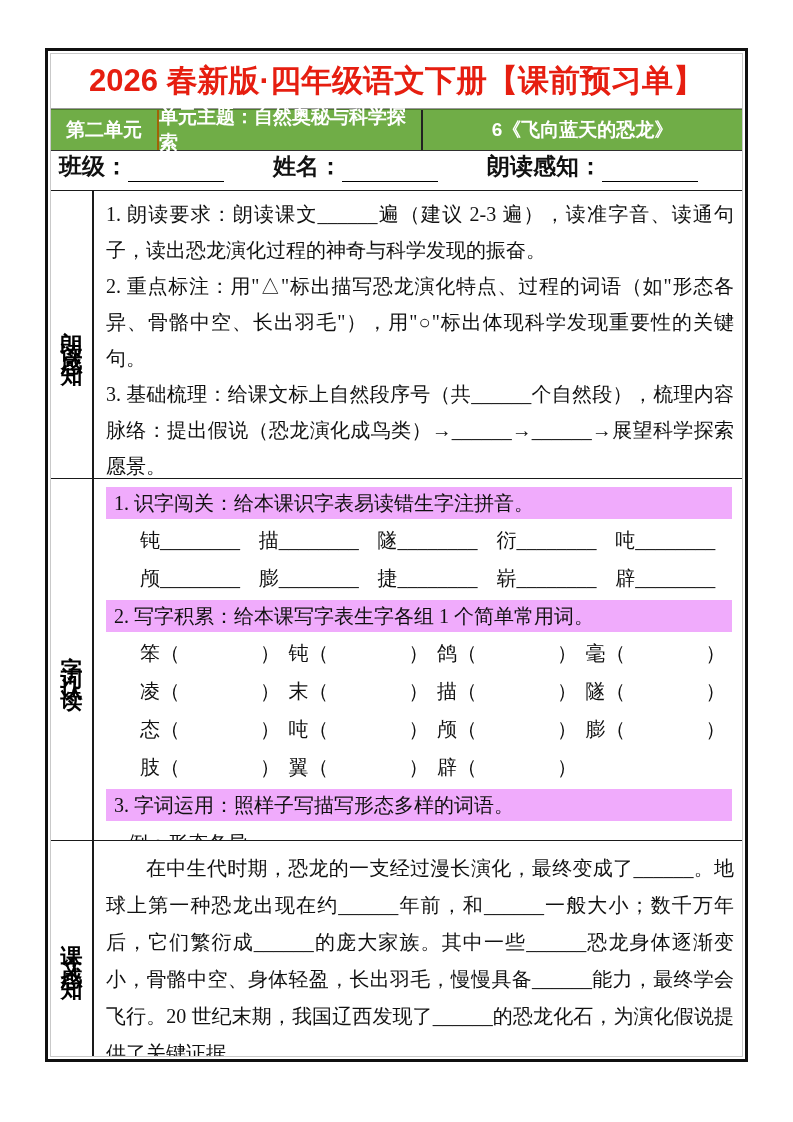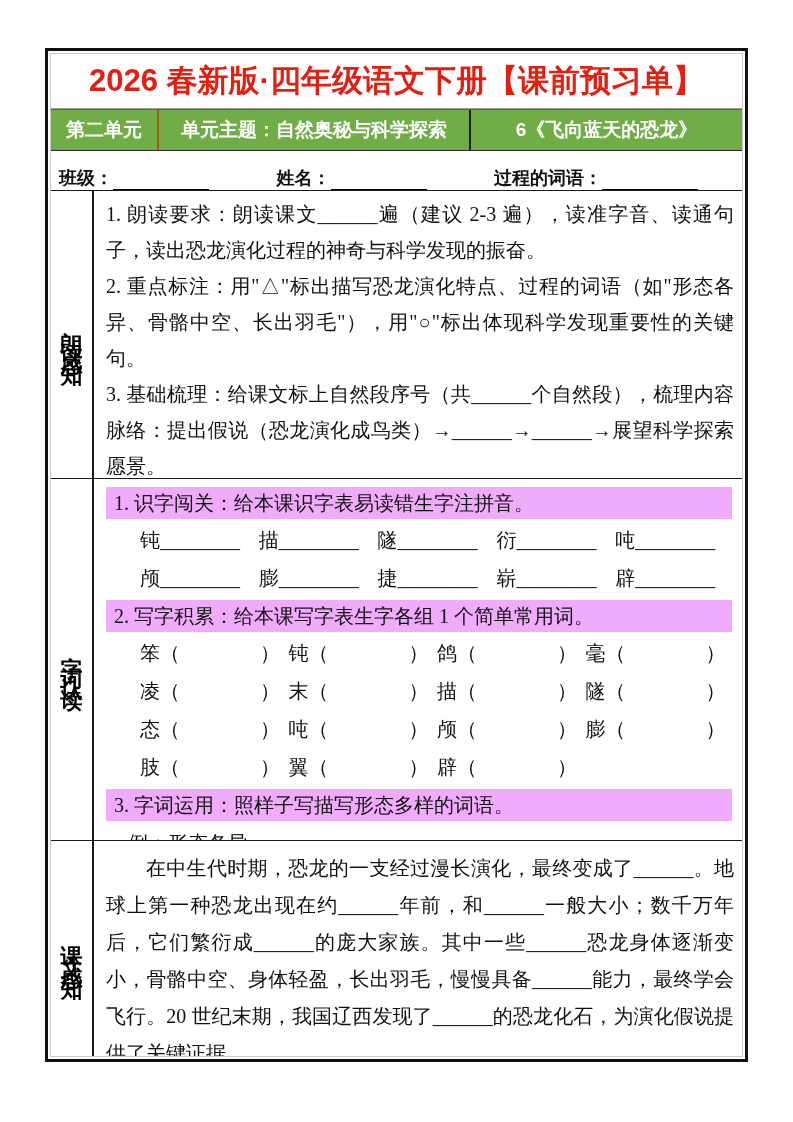--- a/index.html
+++ b/index.html
@@ -8,25 +8,25 @@
   .frame-inner{border:1px solid #c9c9c9;box-sizing:border-box;height:100%;display:flex;flex-direction:column;background:#fff;}
 
   
   .title-row{height:55px;flex:0 0 55px;display:flex;align-items:center;justify-content:center;border-bottom:1px solid #9a9a9a;box-sizing:border-box;}
   .title-row h1{margin:0;font-family:"Liberation Sans",sans-serif;font-weight:bold;font-size:31px;color:#e61e10;white-space:nowrap;letter-spacing:0px;}
 
   
   .unit-bar{height:42px;flex:0 0 42px;display:flex;background:#70ad47;border-top:1px solid #4c7a2b;border-bottom:1px solid #2f2f2f;box-sizing:border-box;font-family:"Liberation Sans",sans-serif;font-weight:bold;color:#ffffff;font-size:19px;}
   .unit-bar .cell{display:flex;align-items:center;justify-content:center;box-sizing:border-box;}
   .unit-bar .c1{width:108px;border-right:2px solid #a16207;}
-  .unit-bar .c2{width:312px;border-right:2px solid #222;}
+  .unit-bar .c2{width:264px;border-right:2px solid #222;}
   .unit-bar .c3{flex:1;border-radius:10px;}
 
   
-  .info-row{height:40px;flex:0 0 40px;display:flex;align-items:flex-end;justify-content:space-between;padding:0 44px 0 8px;box-sizing:border-box;font-family:"Liberation Sans",sans-serif;font-weight:bold;font-size:18px;border-bottom:1.5px solid #1a1a1a;}
+  .info-row{height:40px;flex:0 0 40px;display:flex;align-items:flex-start;justify-content:space-between;padding:0 44px 0 8px;box-sizing:border-box;font-family:"Liberation Sans",sans-serif;font-weight:bold;font-size:23px;border-bottom:1.5px solid #1a1a1a;}
   .info-item{display:flex;align-items:flex-end;}
   .fill-line{display:inline-block;width:96px;border-bottom:1.5px solid #000;height:20px;}
 
   
   .section{display:flex;box-sizing:border-box;border-bottom:1.5px solid #1a1a1a;}
   .section:last-child{border-bottom:none;}
   .sec-reading{height:288px;flex:0 0 288px;}
   .sec-words{height:362px;flex:0 0 362px;}
   .sec-passage{height:215px;flex:0 0 215px;}
   .side{width:43px;flex:0 0 43px;border-right:2px solid #1a1a1a;box-sizing:border-box;display:flex;align-items:center;justify-content:center;}
@@ -65,21 +65,21 @@
     <div class="info-row">
       <span class="info-item">
         <span>班级：</span>
         <span class="fill-line"></span>
       </span>
       <span class="info-item">
         <span>姓名：</span>
         <span class="fill-line"></span>
       </span>
       <span class="info-item">
-        <span>过程的词语：</span>
+        <span>朗读感知：</span>
         <span class="fill-line"></span>
       </span>
     </div>
 
     <div class="section sec-reading">
       <div class="side">
         <span class="vtext">朗读感知</span>
       </div>
       <div class="content">
         <p class="read-item">1. 朗读要求：朗读课文______遍（建议 2-3 遍），读准字音、读通句子，读出恐龙演化过程的神奇与科学发现的振奋。</p>

